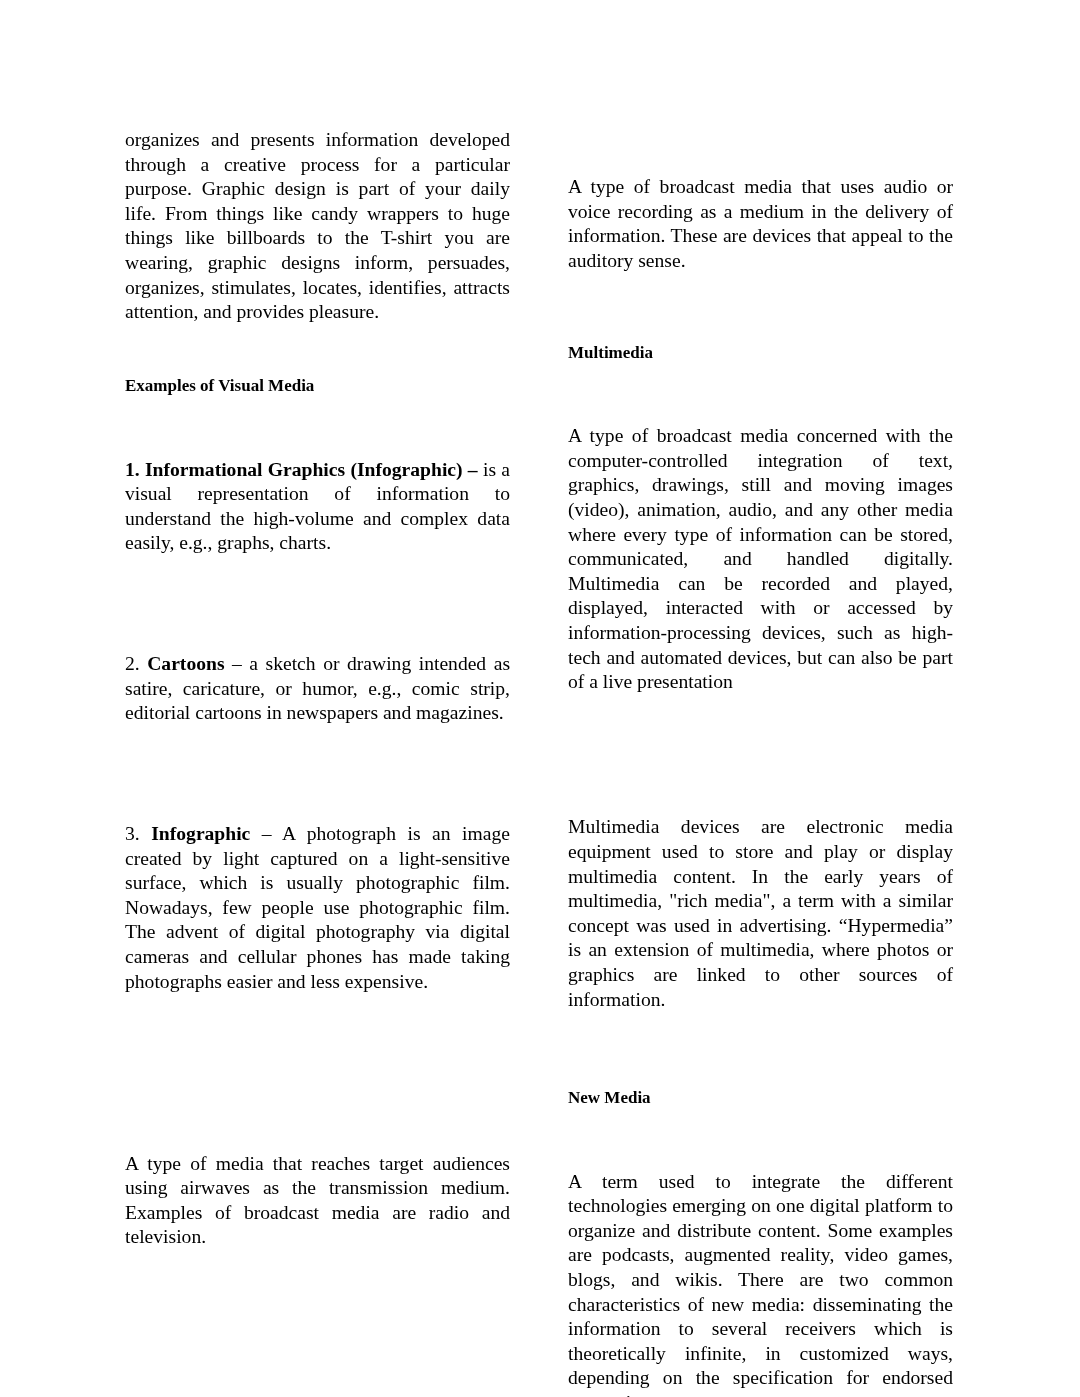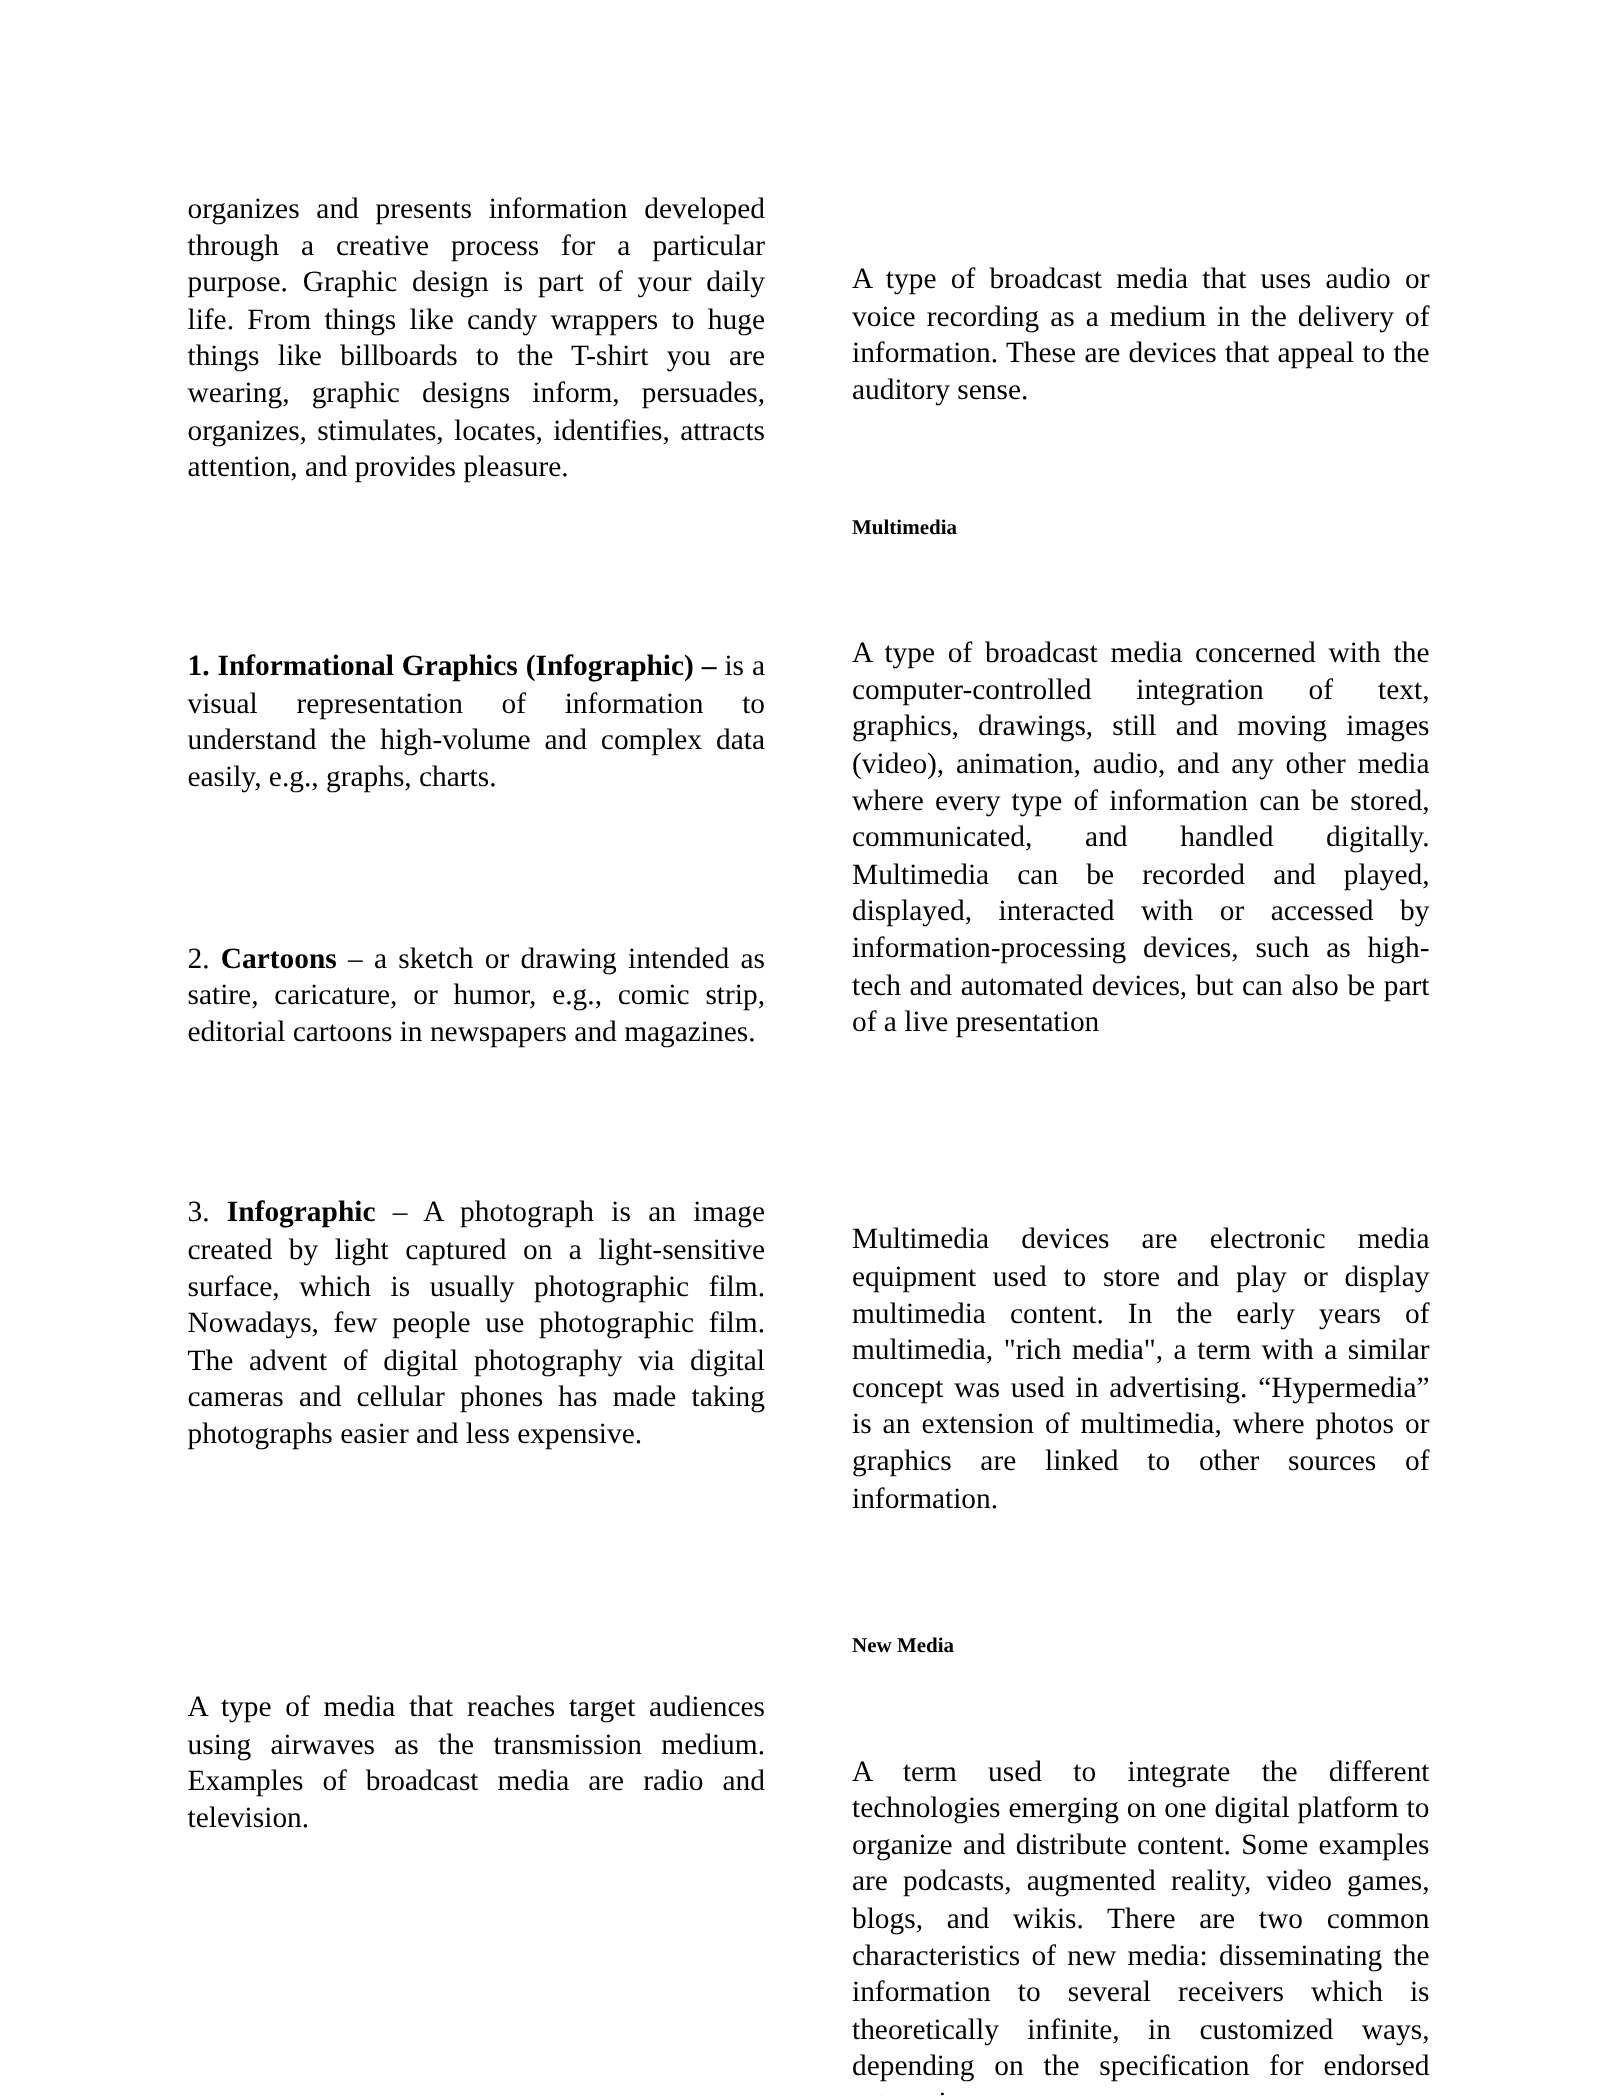--- a/index.html
+++ b/index.html
@@ -41,21 +41,21 @@
     text-justify: inter-word;
     -webkit-hyphens: none;
     hyphens: none;
   }
   p.body.last-line-left {
     text-align-last: left;
     margin-top: 47px;
   }
   h3.heading {
     margin: 0;
-    font-size: 14px;
+    font-size: 17px;
     line-height: 24.6px;
     font-weight: bold;
     text-align: left;
   }
   .lead {
     font-weight: bold;
   }
   
   .gap-1 { height: 24.6px; }
   .gap-2 { height: 49.2px; }
@@ -67,20 +67,21 @@
 
 <div class="page">
   <div class="columns">
 
     <div class="column">
 
       <p class="body">organizes and presents information developed through a creative process for a particular purpose. Graphic design is part of your daily life. From things like candy wrappers to huge things like billboards to the T-shirt you are wearing, graphic designs inform, persuades, organizes, stimulates, locates, identifies, attracts attention, and provides pleasure.</p>
 
       <div class="gap-2"></div>
 
+      <h3 class="heading">Examples of Visual Media</h3>
 
       <div class="gap-half"></div>
 
       <p class="body last-line-left"><span class="lead">1. Informational Graphics (Infographic) –</span><span> is a visual representation of information to understand the high-volume and complex data easily, e.g., graphs, charts.</span></p>
 
       <div class="gap-2"></div>
 
       <p class="body last-line-left"><span>2. </span><span class="lead">Cartoons</span><span> – a sketch or drawing intended as satire, caricature, or humor, e.g., comic strip, editorial cartoons in newspapers and magazines.</span></p>
 
       <div class="gap-2"></div>

